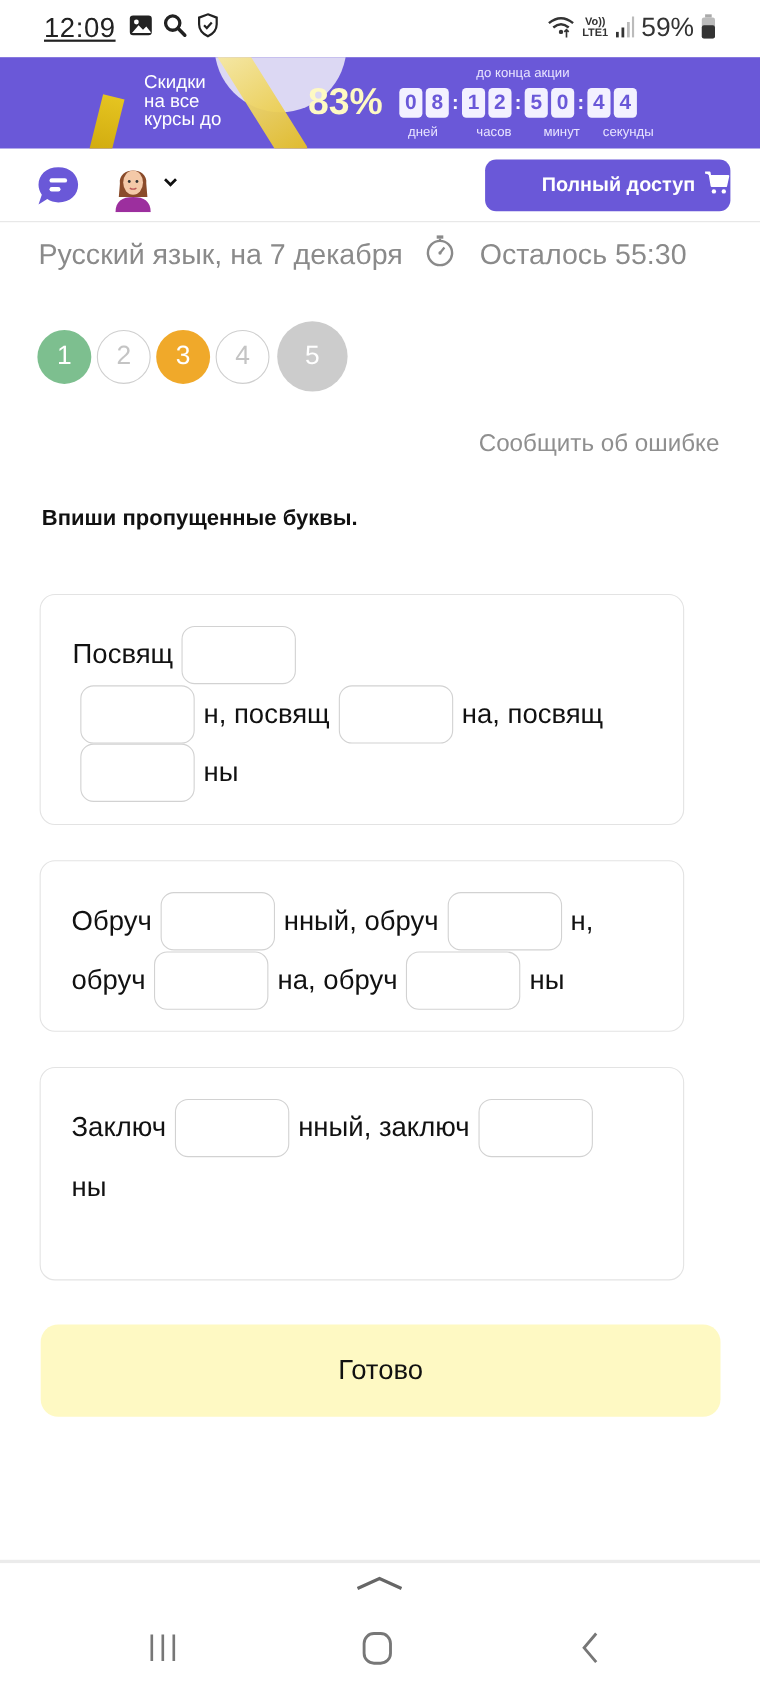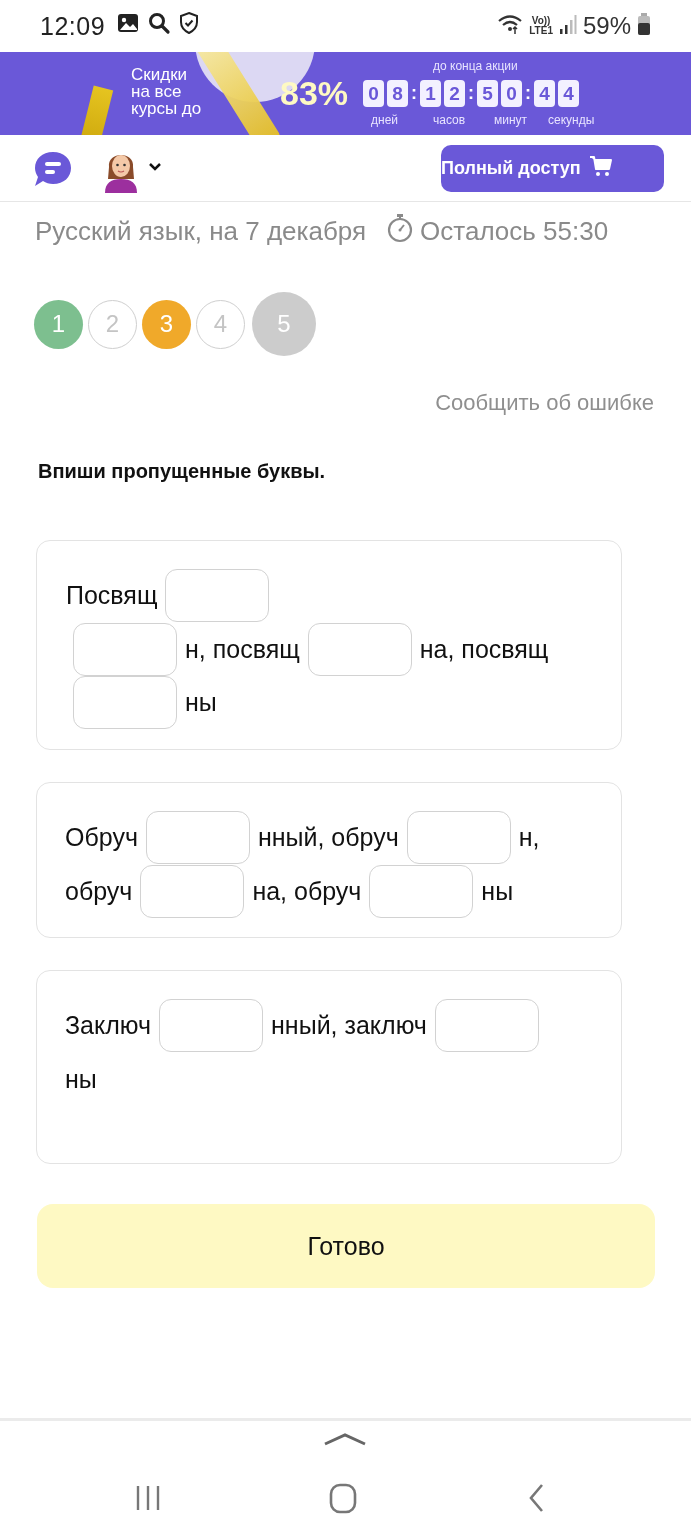--- a/index.html
+++ b/index.html
@@ -2,21 +2,21 @@
 <html><head>
 <meta charset="utf-8">
 <style>
   * { box-sizing: border-box; margin: 0; padding: 0; }
   html, body { width: 691px; height: 1536px; background: #ffffff; overflow: hidden; }
   body { font-family: "Liberation Sans", "DejaVu Sans", sans-serif; color: #111; position: relative; }
 
   
   .statusbar { position: absolute; left: 0; top: 0; width: 691px; height: 52px; display: flex; align-items: center; justify-content: space-between; padding: 0 40px 0 40px; }
   .sb-left { display: flex; align-items: center; gap: 8px; font-size: 24px; color: #222; }
-  .sb-left .time { font-size: 25px; letter-spacing: 0.5px; margin-right: 4px; }
+  .sb-left .time { font-size: 25px; letter-spacing: 0.5px; margin-right: 4px; text-decoration: underline; }
   .sb-right { display: flex; align-items: center; gap: 6px; color: #333; }
   .sb-right .pct { font-size: 24px; }
   .lte { font-size: 10px; line-height: 10px; font-weight: bold; text-align: center; }
 
   
   .banner { position: absolute; left: 0; top: 52px; width: 691px; height: 83px; background: #6a58d8; overflow: hidden; }
   .banner .circle { position: absolute; left: 195px; top: -70px; width: 120px; height: 120px; border-radius: 50%; background: #dcd8f3; }
   .banner .ribbon1 { position: absolute; left: 225px; top: -20px; width: 26px; height: 120px; background: linear-gradient(180deg,#f6e9a6,#e6c024); transform: rotate(-32deg); border-radius: 4px; opacity: 0.95; }
   .banner .ribbon2 { position: absolute; left: 85px; top: 35px; width: 20px; height: 70px; background: linear-gradient(180deg,#e5c420,#caa30a); transform: rotate(14deg); }
   .banner .promo-text { position: absolute; left: 131px; top: 14px; font-size: 17px; line-height: 17px; color: #fff; }
@@ -25,25 +25,25 @@
   .countdown { position: absolute; left: 363px; top: 28px; display: flex; align-items: center; }
   .digit { width: 21px; height: 27px; background: #f3f1ff; border-radius: 4px; color: #6a58d8; font-weight: bold; font-size: 19px; display: flex; align-items: center; justify-content: center; margin-right: 3px; }
   .colon { color: #fff; font-weight: bold; font-size: 18px; margin: 0 3px 0 0; }
   .units { position: absolute; top: 61px; font-size: 12px; color: #e8e4ff; }
 
   
   .appbar { position: absolute; left: 0; top: 135px; width: 691px; height: 67px; border-bottom: 1px solid #e6e6e6; }
   .chat-icon { position: absolute; left: 33px; top: 15px; width: 40px; height: 38px; }
   .avatar { position: absolute; left: 101px; top: 10px; width: 40px; height: 48px; }
   .chev { position: absolute; left: 147px; top: 24px; width: 16px; height: 12px; }
-  .full-access { position: absolute; left: 441px; top: 10px; width: 223px; height: 47px; border-radius: 10px; background: #6a58d8; color: #fff; font-weight: bold; font-size: 18px; display: flex; align-items: center; justify-content: flex-start; gap: 8px; border: none; }
+  .full-access { position: absolute; left: 441px; top: 10px; width: 223px; height: 47px; border-radius: 10px; background: #6a58d8; color: #fff; font-weight: bold; font-size: 18px; display: flex; align-items: center; justify-content: flex-end; gap: 8px; border: none; }
 
   
   .lesson-line { position: absolute; left: 35px; top: 213px; font-size: 26px; color: #8a8a8a; display: flex; align-items: center; }
-  .lesson-line .timer { display: flex; align-items: center; margin-left: 20px; gap: 6px; }
+  .lesson-line .timer { display: flex; align-items: center; margin-left: 20px; gap: 22px; }
 
   
   .steps { position: absolute; left: 34px; top: 292px; display: flex; align-items: center; }
   .step { border-radius: 50%; display: flex; align-items: center; justify-content: center; font-size: 24px; margin-right: 5px; }
   .step.s-done { width: 49px; height: 49px; background: #7dbf8f; color: #fff; }
   .step.s-empty { width: 49px; height: 49px; border: 1px solid #cfcfcf; color: #c4c4c4; background: #fff; }
   .step.s-warn { width: 49px; height: 49px; background: #f0a92a; color: #fff; }
   .step.s-current { width: 64px; height: 64px; background: #cccccc; color: #fff; margin-left: 2px; }
 
   .report { position: absolute; right: 37px; top: 390px; font-size: 22px; color: #8f8f8f; }

